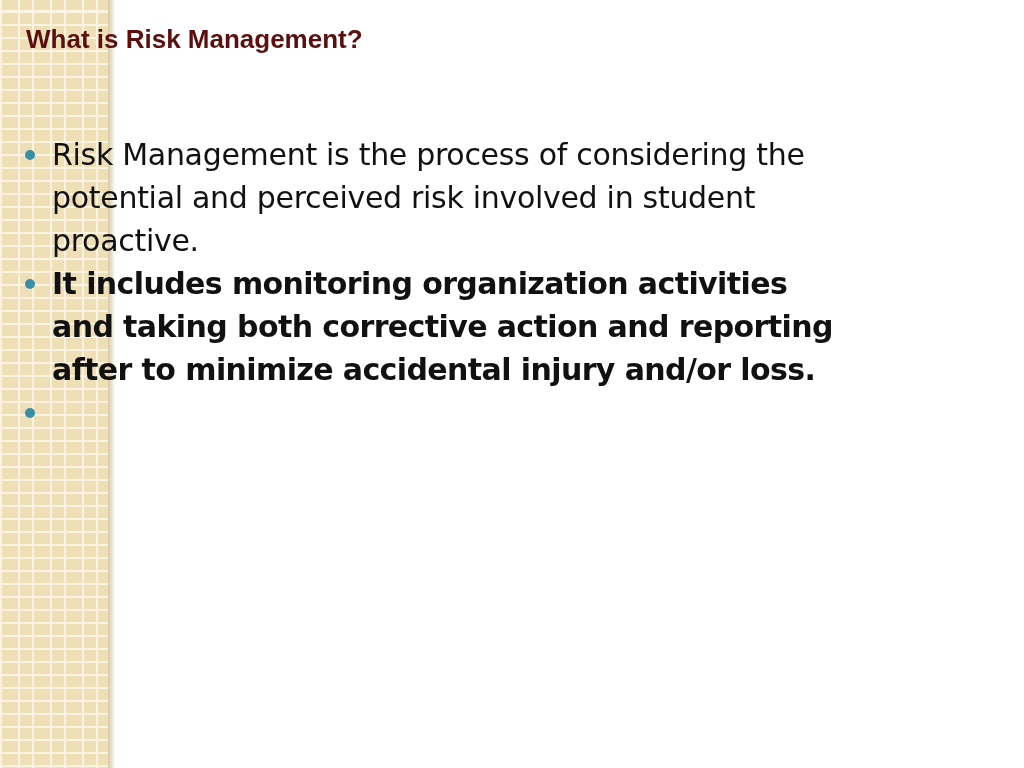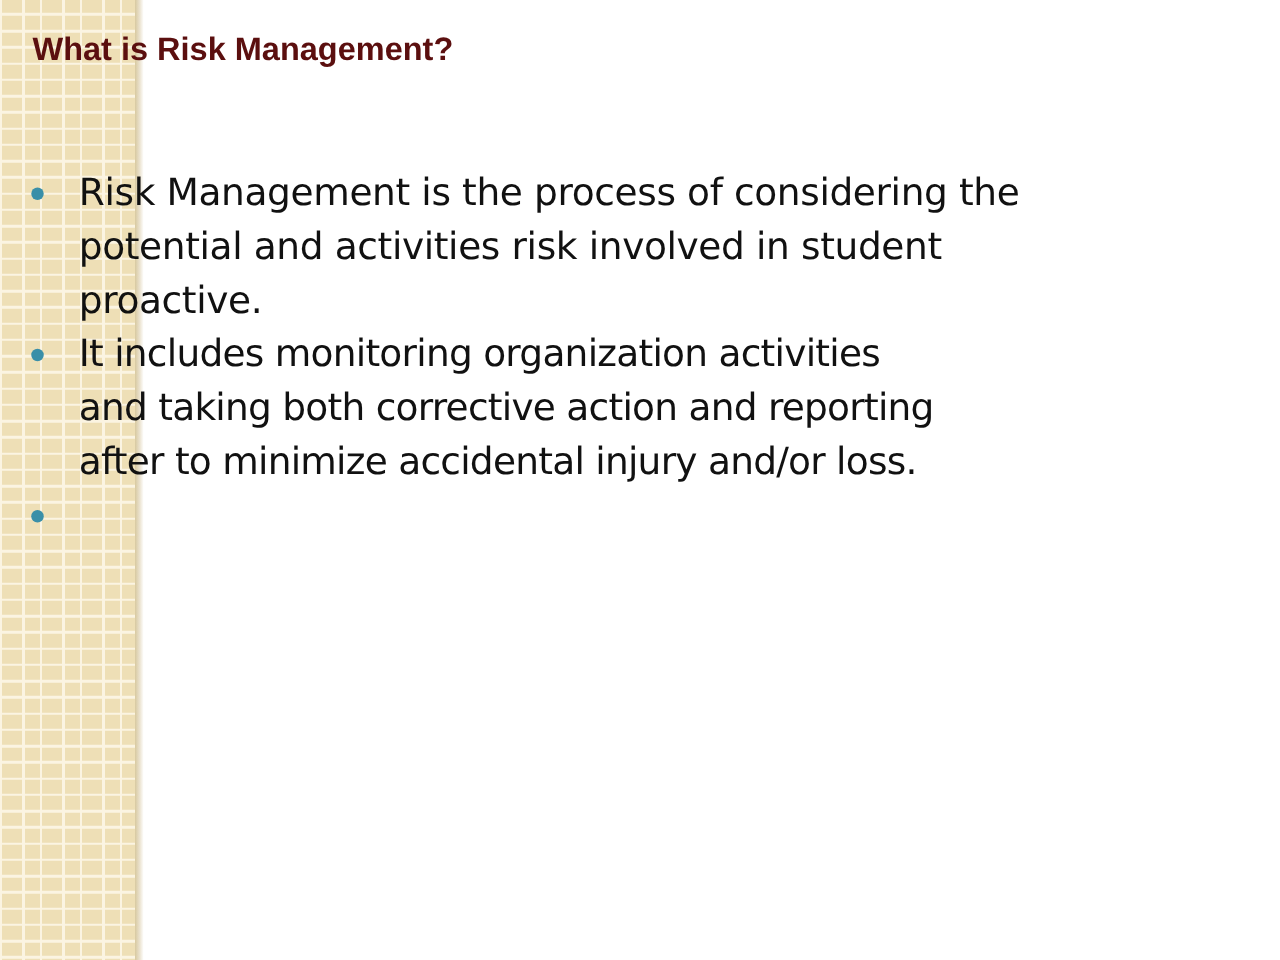--- a/index.html
+++ b/index.html
@@ -64,52 +64,51 @@
     .bullet-item {
       position: relative;
       padding-left: 52px;
       font-family: "DejaVu Sans", sans-serif;
       font-size: 30px;
       line-height: 43px;
       color: #111111;
       letter-spacing: -0.3px;
     }
     .bullet-item.bold {
-      font-weight: normal;
+      font-weight: bold;
       letter-spacing: -0.6px;
       font-size: 30px;
     }
     .bullet-dot {
       position: absolute;
       left: 25px;
       top: 17px;
       width: 10px;
       height: 10px;
       border-radius: 50%;
       background: #3a8fa8;
     }
     .line {
       display: block;
       white-space: nowrap;
-      margin-left: 11px;
     }
   </style>
 </head>
 <body>
 
 <div class="grid-strip"></div>
 <div class="strip-shadow"></div>
 
 <h1 class="title">What is Risk Management?</h1>
 
 <ul class="content">
   <li class="bullet-item">
     <span class="bullet-dot"></span>
     <span class="line">Risk Management is the process of considering the</span>
-    <span class="line">potential and activities risk involved in student</span>
+    <span class="line">potential and perceived risk involved in student</span>
     <span class="line">proactive.</span>
   </li>
   <li class="bullet-item bold">
     <span class="bullet-dot"></span>
     <span class="line">It includes monitoring organization activities</span>
     <span class="line">and taking both corrective action and reporting</span>
     <span class="line">after to minimize accidental injury and/or loss.</span>
   </li>
   <li class="bullet-item">
     <span class="bullet-dot"></span>

